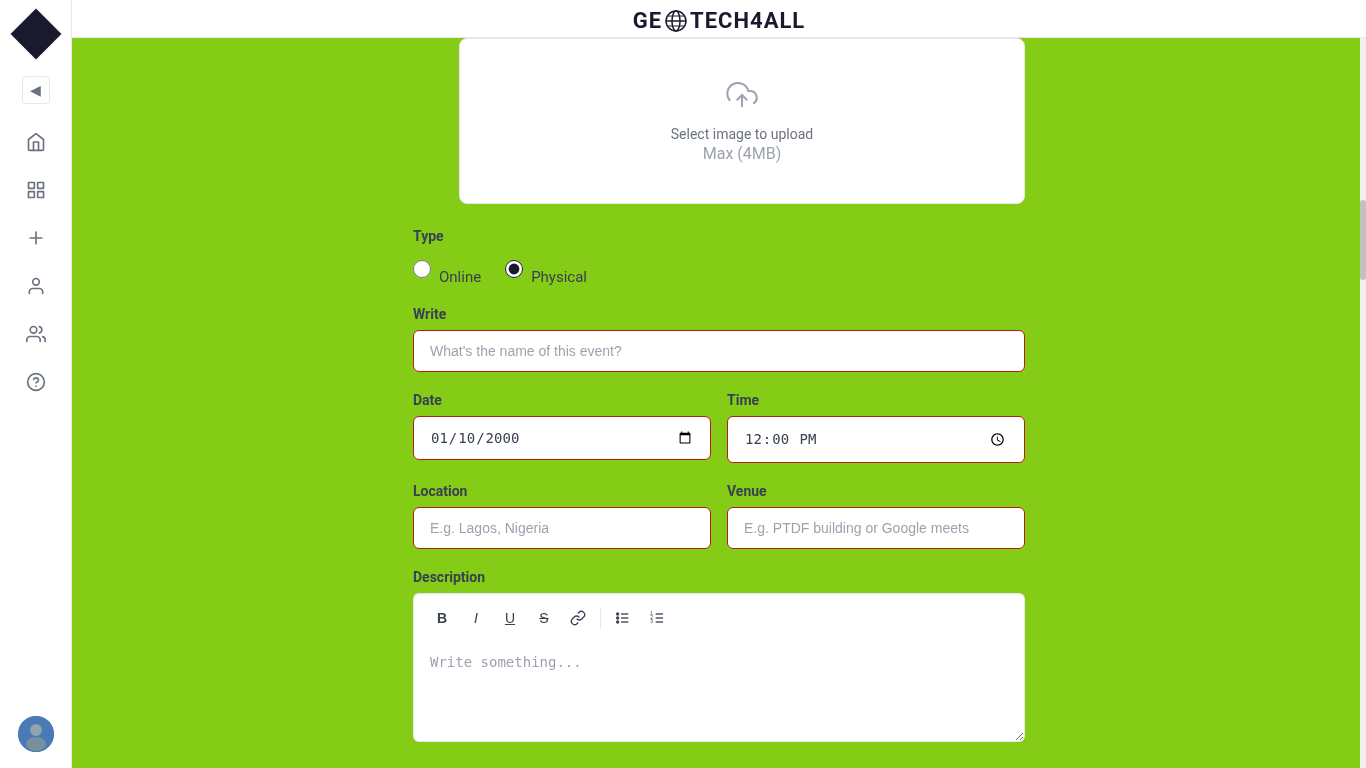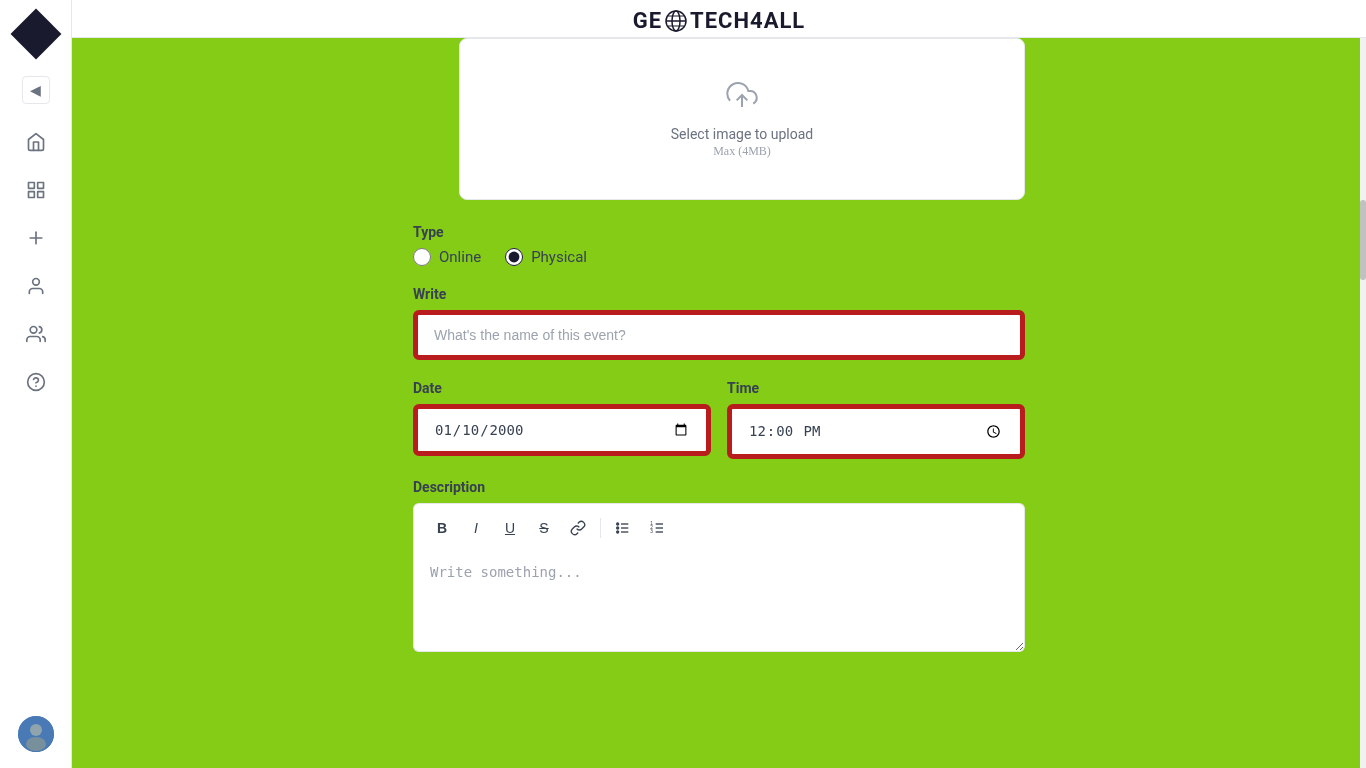--- a/index.html
+++ b/index.html
@@ -166,23 +166,22 @@
       margin-bottom: 8px;
     }
 
     .upload-text {
       font-size: 14px;
       color: #6b7280;
       margin-bottom: 2px;
     }
 
     .upload-subtext {
-      font-size: 12px;
+      font-size: 16px;
       color: #9ca3af;
-      font-family: Liberation Serif, serif;
     }
 
     
     .form-section {
       margin-bottom: 20px;
     }
 
     .form-label {
       font-size: 14px;
       font-weight: 700;
@@ -207,27 +206,28 @@
     .radio-input {
       width: 18px;
       height: 18px;
       cursor: pointer;
       accent-color: #1a1a2e;
     }
 
     .radio-label {
       font-size: 15px;
       color: #374151;
+      margin-top: 16px;
     }
 
     
     .form-input {
       width: 100%;
       padding: 12px 16px;
-      border: 5px solid #b91c1c;
+      border: 1px solid #b91c1c;
       border-radius: 6px;
       font-size: 14px;
       color: #374151;
       outline: none;
       background: #fff;
     }
 
     .form-input::placeholder {
       color: #9ca3af;
     }
@@ -443,20 +443,30 @@
       <div class="form-col">
         <label class="form-label">Date</label>
         <input type="date" class="form-input" value="2000-01-10" style="">
       </div>
       <div class="form-col">
         <label class="form-label">Time</label>
         <input type="time" class="form-input" value="12:00" style="">
       </div>
     </div>
 
+    <div class="form-row">
+      <div class="form-col">
+        <label class="form-label">Location</label>
+        <input type="text" class="form-input" placeholder="E.g. Lagos, Nigeria" style="">
+      </div>
+      <div class="form-col">
+        <label class="form-label">Venue</label>
+        <input type="text" class="form-input" placeholder="E.g. PTDF building or Google meets" style="">
+      </div>
+    </div>
 
     <div class="form-section">
       <label class="form-label">Description</label>
       <div class="description-toolbar">
         <button class="toolbar-btn">
           <strong>B</strong>
         </button>
         <button class="toolbar-btn">
           <em>I</em>
         </button>

